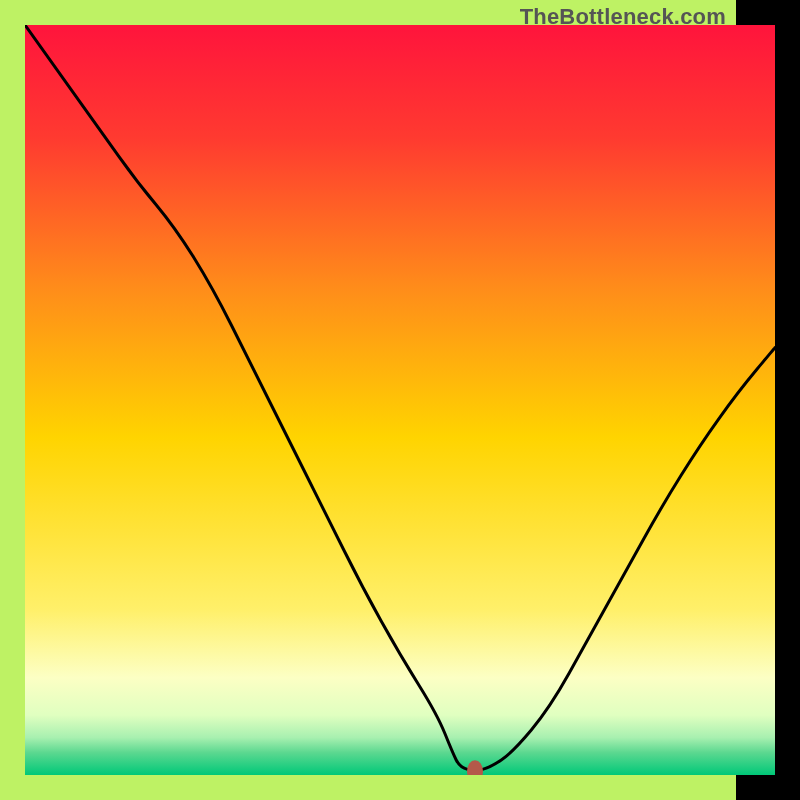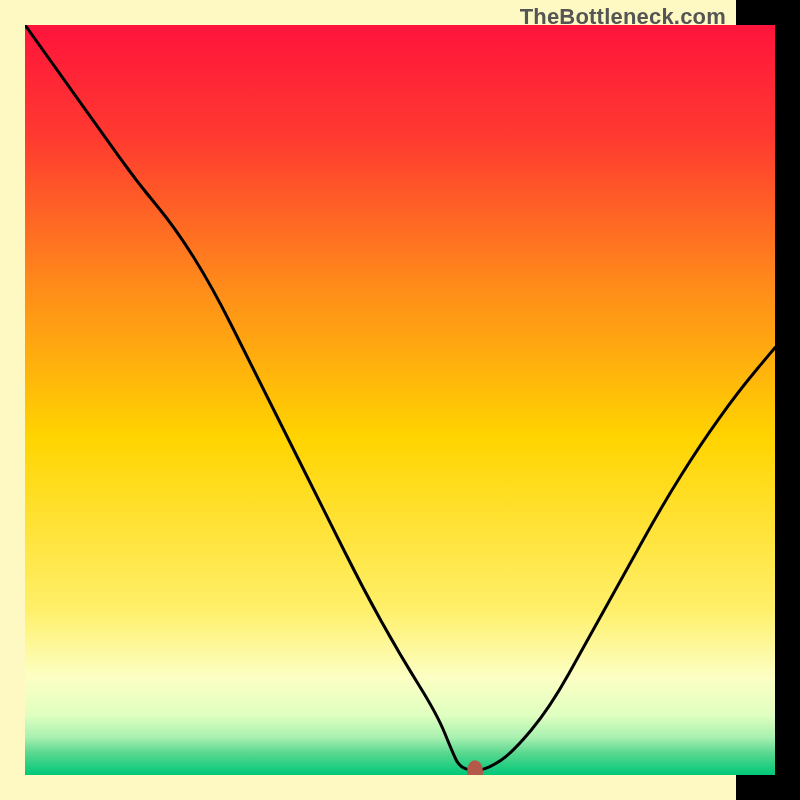--- a/index.html
+++ b/index.html
@@ -1,21 +1,21 @@
 <!DOCTYPE html>
 <html><head>
 <meta charset="utf-8">
 <style>
   * { margin: 0; padding: 0; box-sizing: border-box; }
   html, body { width: 800px; height: 800px; overflow: hidden; background: #000; }
   .frame {
     position: relative;
     width: 736px;
     height: 800px;
-    background: #fef9c3;
+    background: #bef264;
   }
   .watermark {
     position: absolute;
     top: 4px;
     right: 10px;
     font-family: Arial, Helvetica, sans-serif;
     font-size: 22px;
     font-weight: 600;
     color: #555;
     letter-spacing: 0.2px;

